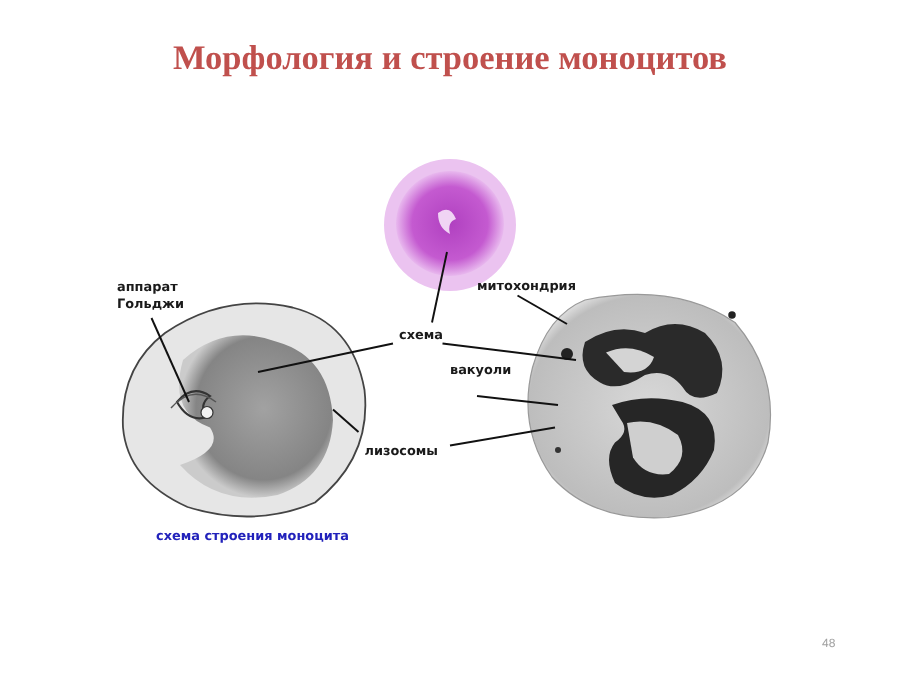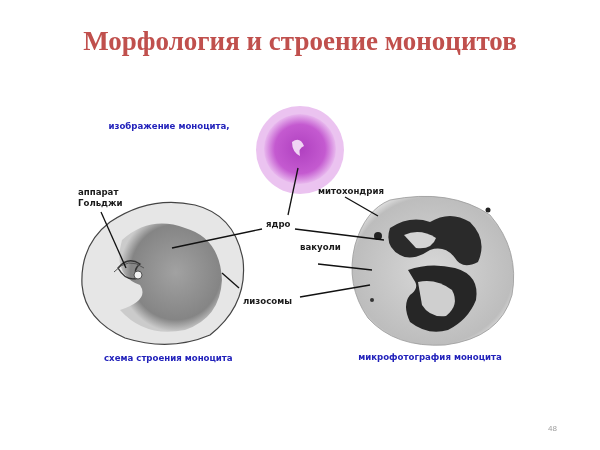--- a/index.html
+++ b/index.html
@@ -1,17 +1,17 @@
 <!DOCTYPE html>
 <html><head>
 <meta charset="utf-8">
 <style>
   html, body { margin:0; padding:0; background:#ffffff; }
   body { width:600px; height:450px; position:relative; overflow:hidden; font-family:"Liberation Sans", sans-serif; }
-  .title { position:absolute; left:0; top:26px; width:600px; text-align:center; font-family:"Liberation Serif", serif; font-weight:bold; font-size:27px; color:#c0504d; }
+  .title { position:absolute; left:0; top:26px; width:600px; text-align:center; font-family:"Liberation Serif", serif; font-weight:bold; font-size:23px; color:#c0504d; }
   .lbl { position:absolute; font-family:"DejaVu Sans", sans-serif; font-weight:bold; font-size:8.6px; color:#1a1a1a; line-height:11px; white-space:nowrap; }
   .blue { color:#2222bb; text-align:center; }
   .pnum { position:absolute; left:548px; top:424px; font-size:8px; color:#a0a0a0; font-family:"Liberation Sans", sans-serif; }
   svg.scene { position:absolute; left:0; top:0; }
 </style>
 </head>
 <body>
 
 <div class="title">Морфология и строение моноцитов</div>
 
@@ -65,32 +65,30 @@
     <line x1="295" y1="229" x2="384" y2="240"></line>
     <line x1="345" y1="197" x2="378" y2="216"></line>
     <line x1="318" y1="264" x2="372" y2="270"></line>
     <line x1="300" y1="297" x2="370" y2="285"></line>
     <line x1="239" y1="288" x2="222" y2="273"></line>
     <line x1="101" y1="212" x2="126" y2="268"></line>
   </g>
 </svg>
 
 <div class="lbl blue" style="left:104px; top:121px; width:130px;">
-  <div>изображение моноцита,</div>
 </div>
 
 <div class="lbl" style="left:78px; top:187px; text-align:left;">
   <div>аппарат</div>
   <div>Гольджи</div>
 </div>
 
 <div class="lbl" style="left:318px; top:186px;">митохондрия</div>
-<div class="lbl" style="left:266px; top:219px;">ядро</div>
+<div class="lbl" style="left:266px; top:219px;">схема</div>
 <div class="lbl" style="left:272px; top:242px;margin-left:28px;">вакуоли</div>
 <div class="lbl" style="left:243px; top:296px;">лизосомы</div>
 
 <div class="lbl blue" style="left:104px; top:353px;">схема строения моноцита</div>
 
 <div class="lbl blue" style="left:345px; top:352px; width:170px;">
-  <div>микрофотография моноцита</div>
 </div>
 
 <div class="pnum">48</div>
 
 </body></html>

